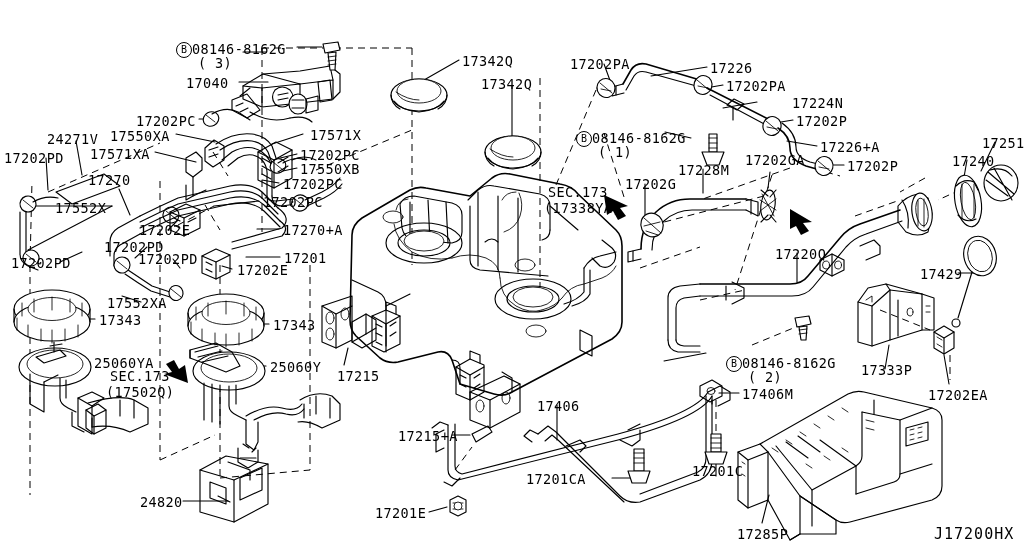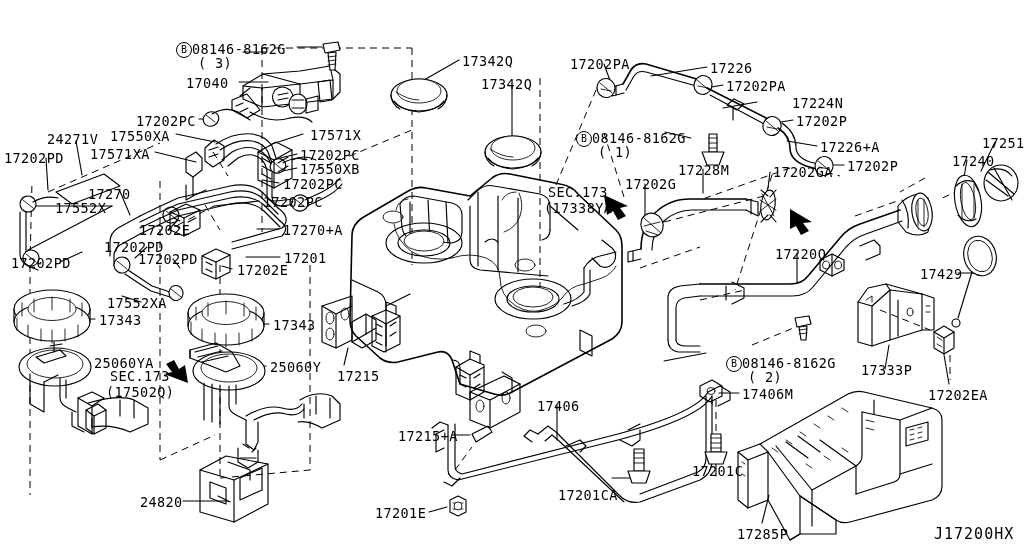--- a/index.html
+++ b/index.html
@@ -605,21 +605,21 @@
     </g>
   </svg>
 
   <div id="labels">
       <div class="lbl" style="left: 186px; top: 77px;">17040</div>
       <div class="lbl" style="left: 136px; top: 115px;">17202PC</div>
       <div class="lbl" style="left: 110px; top: 130px;">17550XA</div>
       <div class="lbl" style="left: 90px; top: 148px;">17571XA</div>
       <div class="lbl" style="left: 47px; top: 133px;">24271V</div>
       <div class="lbl" style="left: 4px; top: 152px;">17202PD</div>
-      <div class="lbl" style="left: 88px; top: 188px;">17270</div>
+      <div class="lbl" style="left: 88px; top: 174px;">17270</div>
       <div class="lbl" style="left: 55px; top: 202px;">17552X</div>
       <div class="lbl" style="left: 310px; top: 129px;">17571X</div>
       <div class="lbl" style="left: 300px; top: 149px;">17202PC</div>
       <div class="lbl" style="left: 300px; top: 163px;">17550XB</div>
       <div class="lbl" style="left: 283px; top: 178px;">17202PC</div>
       <div class="lbl" style="left: 263px; top: 196px;">17202PC</div>
       <div class="lbl" style="left: 283px; top: 224px; text-align: center;">17270+A</div>
       <div class="lbl" style="left: 139px; top: 224px;">17202E</div>
       <div class="lbl" style="left: 104px; top: 241px;">17202PD</div>
       <div class="lbl" style="left: 138px; top: 253px;">17202PD</div>
@@ -629,32 +629,32 @@
       <div class="lbl" style="left: 107px; top: 297px;">17552XA</div>
       <div class="lbl" style="left: 99px; top: 314px;">17343</div>
       <div class="lbl" style="left: 273px; top: 319px;">17343</div>
       <div class="lbl" style="left: 94px; top: 357px;">25060YA</div>
       <div class="lbl" style="left: 270px; top: 361px;">25060Y</div>
       <div class="lbl" style="left: 337px; top: 370px;">17215</div>
       <div class="lbl" style="left: 140px; top: 496px;">24820</div>
       <div class="lbl" style="left: 398px; top: 430px;">17215+A</div>
       <div class="lbl" style="left: 375px; top: 507px;">17201E</div>
       <div class="lbl" style="left: 537px; top: 400px;">17406</div>
-      <div class="lbl" style="left: 558px; top: 473px; margin-top: 16px;">17201CA</div>
+      <div class="lbl" style="left: 526px; top: 473px;">17201CA</div>
       <div class="lbl" style="left: 462px; top: 55px;">17342Q</div>
       <div class="lbl" style="left: 481px; top: 78px;">17342Q</div>
       <div class="lbl" style="left: 570px; top: 58px;">17202PA</div>
       <div class="lbl" style="left: 710px; top: 62px;">17226</div>
       <div class="lbl" style="left: 726px; top: 80px;">17202PA</div>
       <div class="lbl" style="left: 792px; top: 97px;">17224N</div>
       <div class="lbl" style="left: 796px; top: 115px;">17202P</div>
       <div class="lbl" style="left: 820px; top: 141px;">17226+A</div>
       <div class="lbl" style="left: 847px; top: 160px;">17202P</div>
       <div class="lbl" style="left: 678px; top: 164px;">17228M</div>
-      <div class="lbl" style="left: 745px; top: 166px; margin-left: 28px;">17202GA</div>
+      <div class="lbl" style="left: 745px; top: 154px;">17202GA</div>
       <div class="lbl" style="left: 625px; top: 178px;">17202G</div>
       <div class="lbl" style="left: 775px; top: 248px;">17220Q</div>
       <div class="lbl" style="left: 982px; top: 137px;">17251</div>
       <div class="lbl" style="left: 952px; top: 155px;">17240</div>
       <div class="lbl" style="left: 920px; top: 268px;">17429</div>
       <div class="lbl" style="left: 861px; top: 364px;">17333P</div>
       <div class="lbl" style="left: 928px; top: 389px;">17202EA</div>
       <div class="lbl" style="left: 742px; top: 388px;">17406M</div>
       <div class="lbl" style="left: 692px; top: 465px;">17201C</div>
       <div class="lbl" style="left: 737px; top: 528px;">17285P</div>

